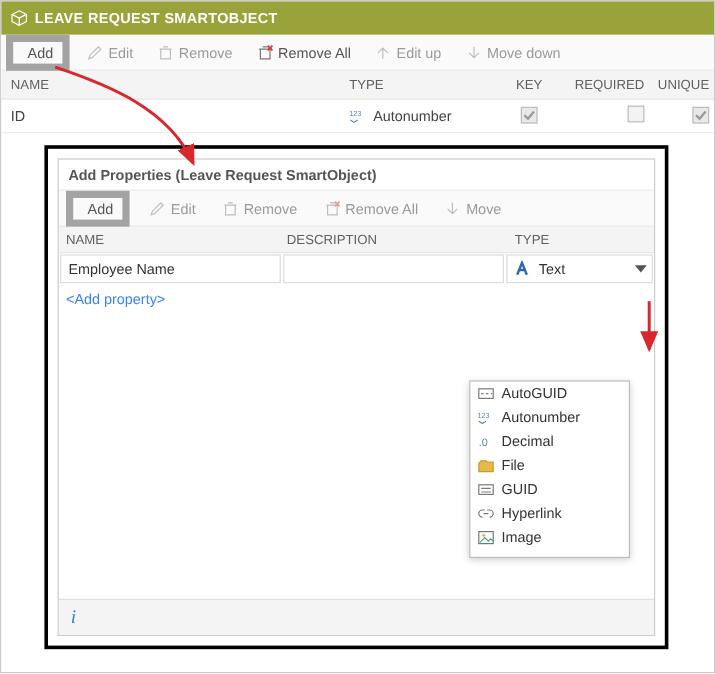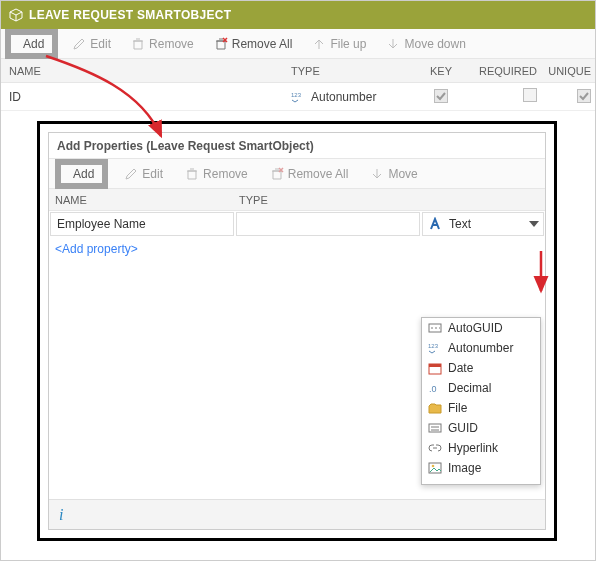--- a/index.html
+++ b/index.html
@@ -191,22 +191,22 @@
   }
   .info-i {
     font-family: Georgia, 'Times New Roman', serif;
     font-style: italic;
     font-size: 16px;
     color: #2b88c2;
   }
   
   .dropdown {
     position: absolute;
-    right: 4px; top: 106px;
-    width: 120px;
+    right: 20px; top: 106px;
+    width: 134px;
     background: #fff;
     border: 1px solid #bcbcbc;
     box-shadow: 0 2px 6px rgba(0,0,0,.2);
     z-index: 20;
   }
   .dropdown .item {
     display: flex; align-items: center;
     gap: 6px;
     padding: 3px 6px;
     font-size: 12px;
@@ -270,21 +270,21 @@
           </svg>
         </span>
       <span>Remove All</span>
     </span>
     <span class="tool-btn">
       <span class="ico">
           <svg viewBox="0 0 14 14">
             <path d="M7 12V3M3 7l4-4 4 4" fill="none" stroke="#bdbdbd"></path>
           </svg>
         </span>
-      <span>File up</span>
+      <span>Edit up</span>
     </span>
     <span class="tool-btn">
       <span class="ico">
           <svg viewBox="0 0 14 14">
             <path d="M7 2v9M3 7l4 4 4-4" fill="none" stroke="#bdbdbd"></path>
           </svg>
         </span>
       <span>Move down</span>
     </span>
   </div>
@@ -370,20 +370,21 @@
               <svg viewBox="0 0 14 14">
                 <path d="M7 2v9M3 7l4 4 4-4" fill="none" stroke="#bdbdbd"></path>
               </svg>
             </span>
             <span>Move</span>
           </span>
       </div>
 
       <div class="modal-head">
         <div class="mc-name">NAME</div>
+        <div class="mc-desc">DESCRIPTION</div>
         <div class="mc-type">TYPE</div>
       </div>
 
       <div class="modal-body">
         <div class="modal-row">
           <div class="cell red-box" style="flex:0 0 184px;">Employee Name</div>
           <div class="cell" style="flex:0 0 184px;"></div>
           <div class="cell type red-box ctrl-cell" style="flex:1 1 auto;">
             <span class="type-icon">
                 <svg viewBox="0 0 14 14">
@@ -407,29 +408,20 @@
               <span>AutoGUID</span>
             </div>
           <div class="item">
               <span class="type-icon">
                 <svg viewBox="0 0 14 14">
                   <text x="0" y="7" font-size="6" fill="#5b88b5">123</text>
                   <path d="M1 10l3 2 3-2" fill="none" stroke="#5b88b5"></path>
                 </svg>
               </span>
               <span>Autonumber</span>
-            </div>
-          <div class="item">
-              <span class="type-icon">
-                <svg viewBox="0 0 14 14">
-                  <rect x="1" y="3" width="12" height="10" fill="none" stroke="#c43"></rect>
-                  <rect x="1" y="3" width="12" height="3" fill="#c43"></rect>
-                </svg>
-              </span>
-              <span>Date</span>
             </div>
           <div class="item">
               <span class="type-icon">
                 <svg viewBox="0 0 14 14">
                   <text x="1" y="11" font-size="9" fill="#5b88b5">.0</text>
                 </svg>
               </span>
               <span>Decimal</span>
             </div>
           <div class="item">

